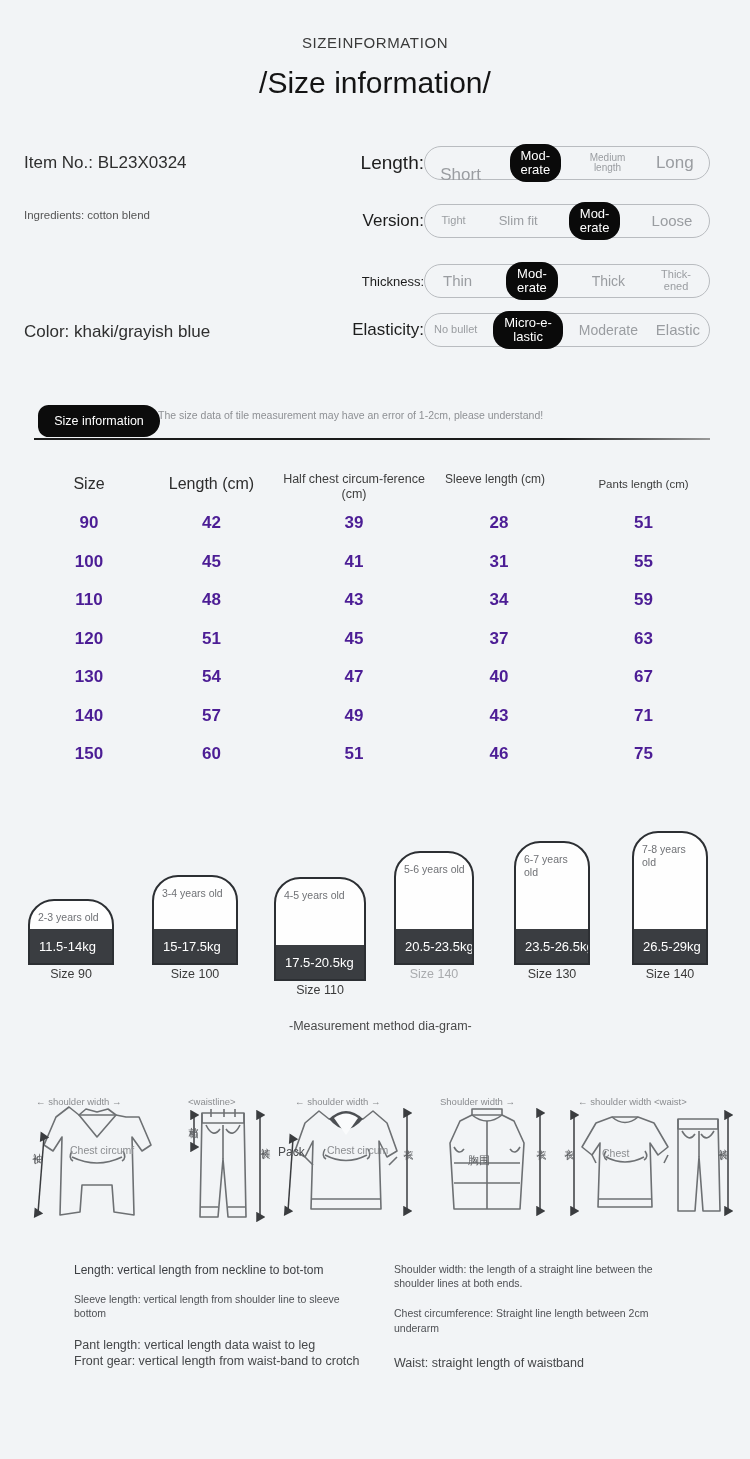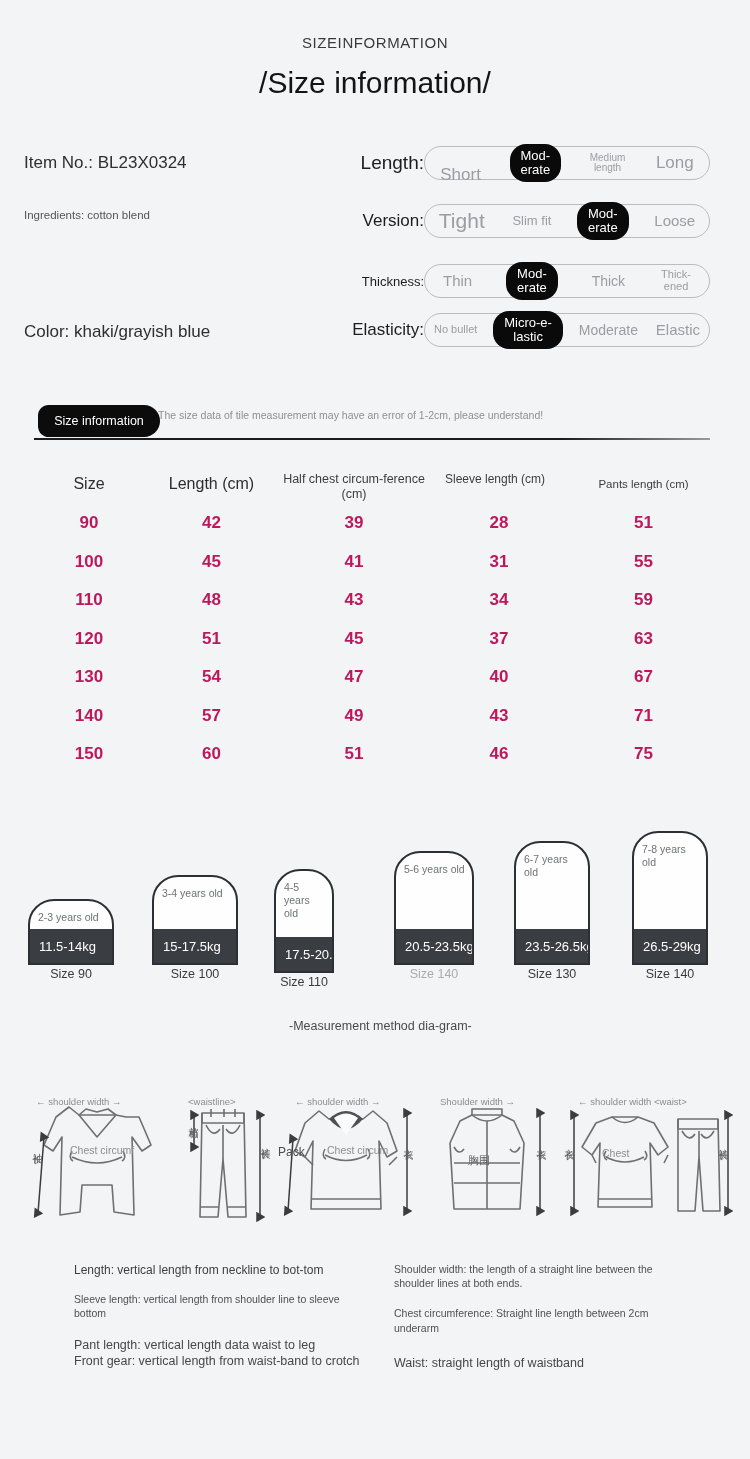--- a/index.html
+++ b/index.html
@@ -68,21 +68,21 @@
   .col.c1 { flex: 0 0 135px; }
   .col.c2 { flex: 0 0 150px; }
   .col.c3 { flex: 0 0 140px; }
   .col.c4 { flex: 0 0 149px; }
   .th { color: #2d2d2d; line-height: 1.2; }
   .th.t0 { font-size: 16px; padding-top: 12px; }
   .th.t1 { font-size: 16px; padding-top: 12px; }
   .th.t2 { font-size: 12.5px; padding-top: 10px; color: #3d3d3d; }
   .th.t3 { font-size: 12px; padding-top: 10px; color: #3d3d3d; text-align: left; padding-left: 16px; }
   .th.t4 { font-size: 11.5px; padding-top: 16px; color: #3d3d3d; }
-  .td { font-size: 17px; font-weight: 700; color: #be185d; }
+  .td { font-size: 17px; font-weight: 700; color: #4c1d95; }
 
   
   .cards { position: absolute; left: 0; top: 826px; width: 750px; height: 165px; }
   .card { position: absolute; }
   .card-body {
     position: relative; width: 100%;
     border: 2.4px solid #2c2f33; border-radius: 26px 26px 0 0;
     background: #fefefe; overflow: hidden;
   }
   .card-age {
@@ -150,21 +150,21 @@
       <div class="attr-track" style="width: 286px;">
         <div class="attr-opt" style="font-size: 17px; margin-top: 24px;">Short</div>
         <div class="attr-opt sel" style="font-size: 13px;">Mod-<br>erate</div>
         <div class="attr-opt" style="font-size: 10px;">Medium<br>length</div>
         <div class="attr-opt" style="font-size: 17px;">Long</div>
       </div>
     </div>
     <div class="attr-row" style="left: 336px; top: 204px;">
       <div class="attr-label" style="width: 88px; font-size: 17px; margin-right: 0px;">Version:</div>
       <div class="attr-track" style="width: 286px;">
-        <div class="attr-opt" style="font-size: 21px;">Tight</div>
+        <div class="attr-opt" style="font-size: 11px;">Tight</div>
         <div class="attr-opt" style="font-size: 13px;">Slim fit</div>
         <div class="attr-opt sel" style="font-size: 13px;">Mod-<br>erate</div>
         <div class="attr-opt" style="font-size: 15px;">Loose</div>
       </div>
     </div>
     <div class="attr-row" style="left: 336px; top: 264px;">
       <div class="attr-label" style="width: 88px; font-size: 13px; margin-right: 0px;">Thickness:</div>
       <div class="attr-track" style="width: 286px;">
         <div class="attr-opt" style="font-size: 15px;">Thin</div>
         <div class="attr-opt sel" style="font-size: 13px;">Mod-<br>erate</div>
@@ -256,21 +256,21 @@
       </div>
       <div class="card-cap">Size 90</div>
     </div>
     <div class="card" style="left: 152px; top: 0px; width: 86px; height: 165px;">
       <div class="card-body" style="position: absolute; top: 49px; height: 90px;">
         <div class="card-age">3-4 years old</div>
         <div class="card-wt">15-17.5kg</div>
       </div>
       <div class="card-cap">Size 100</div>
     </div>
-    <div class="card" style="left: 274px; top: 8px; width: 60px; height: 165px;">
+    <div class="card" style="left: 274px; top: 16px; width: 92px; height: 165px;">
       <div class="card-body" style="position: absolute; top: 35px; height: 104px;">
         <div class="card-age">4-5 years old</div>
         <div class="card-wt">17.5-20.5kg</div>
       </div>
       <div class="card-cap">Size 110</div>
     </div>
     <div class="card" style="left: 394px; top: 0px; width: 80px; height: 165px;">
       <div class="card-body" style="position: absolute; top: 25px; height: 114px;">
         <div class="card-age">5-6 years old</div>
         <div class="card-wt">20.5-23.5kg</div>

